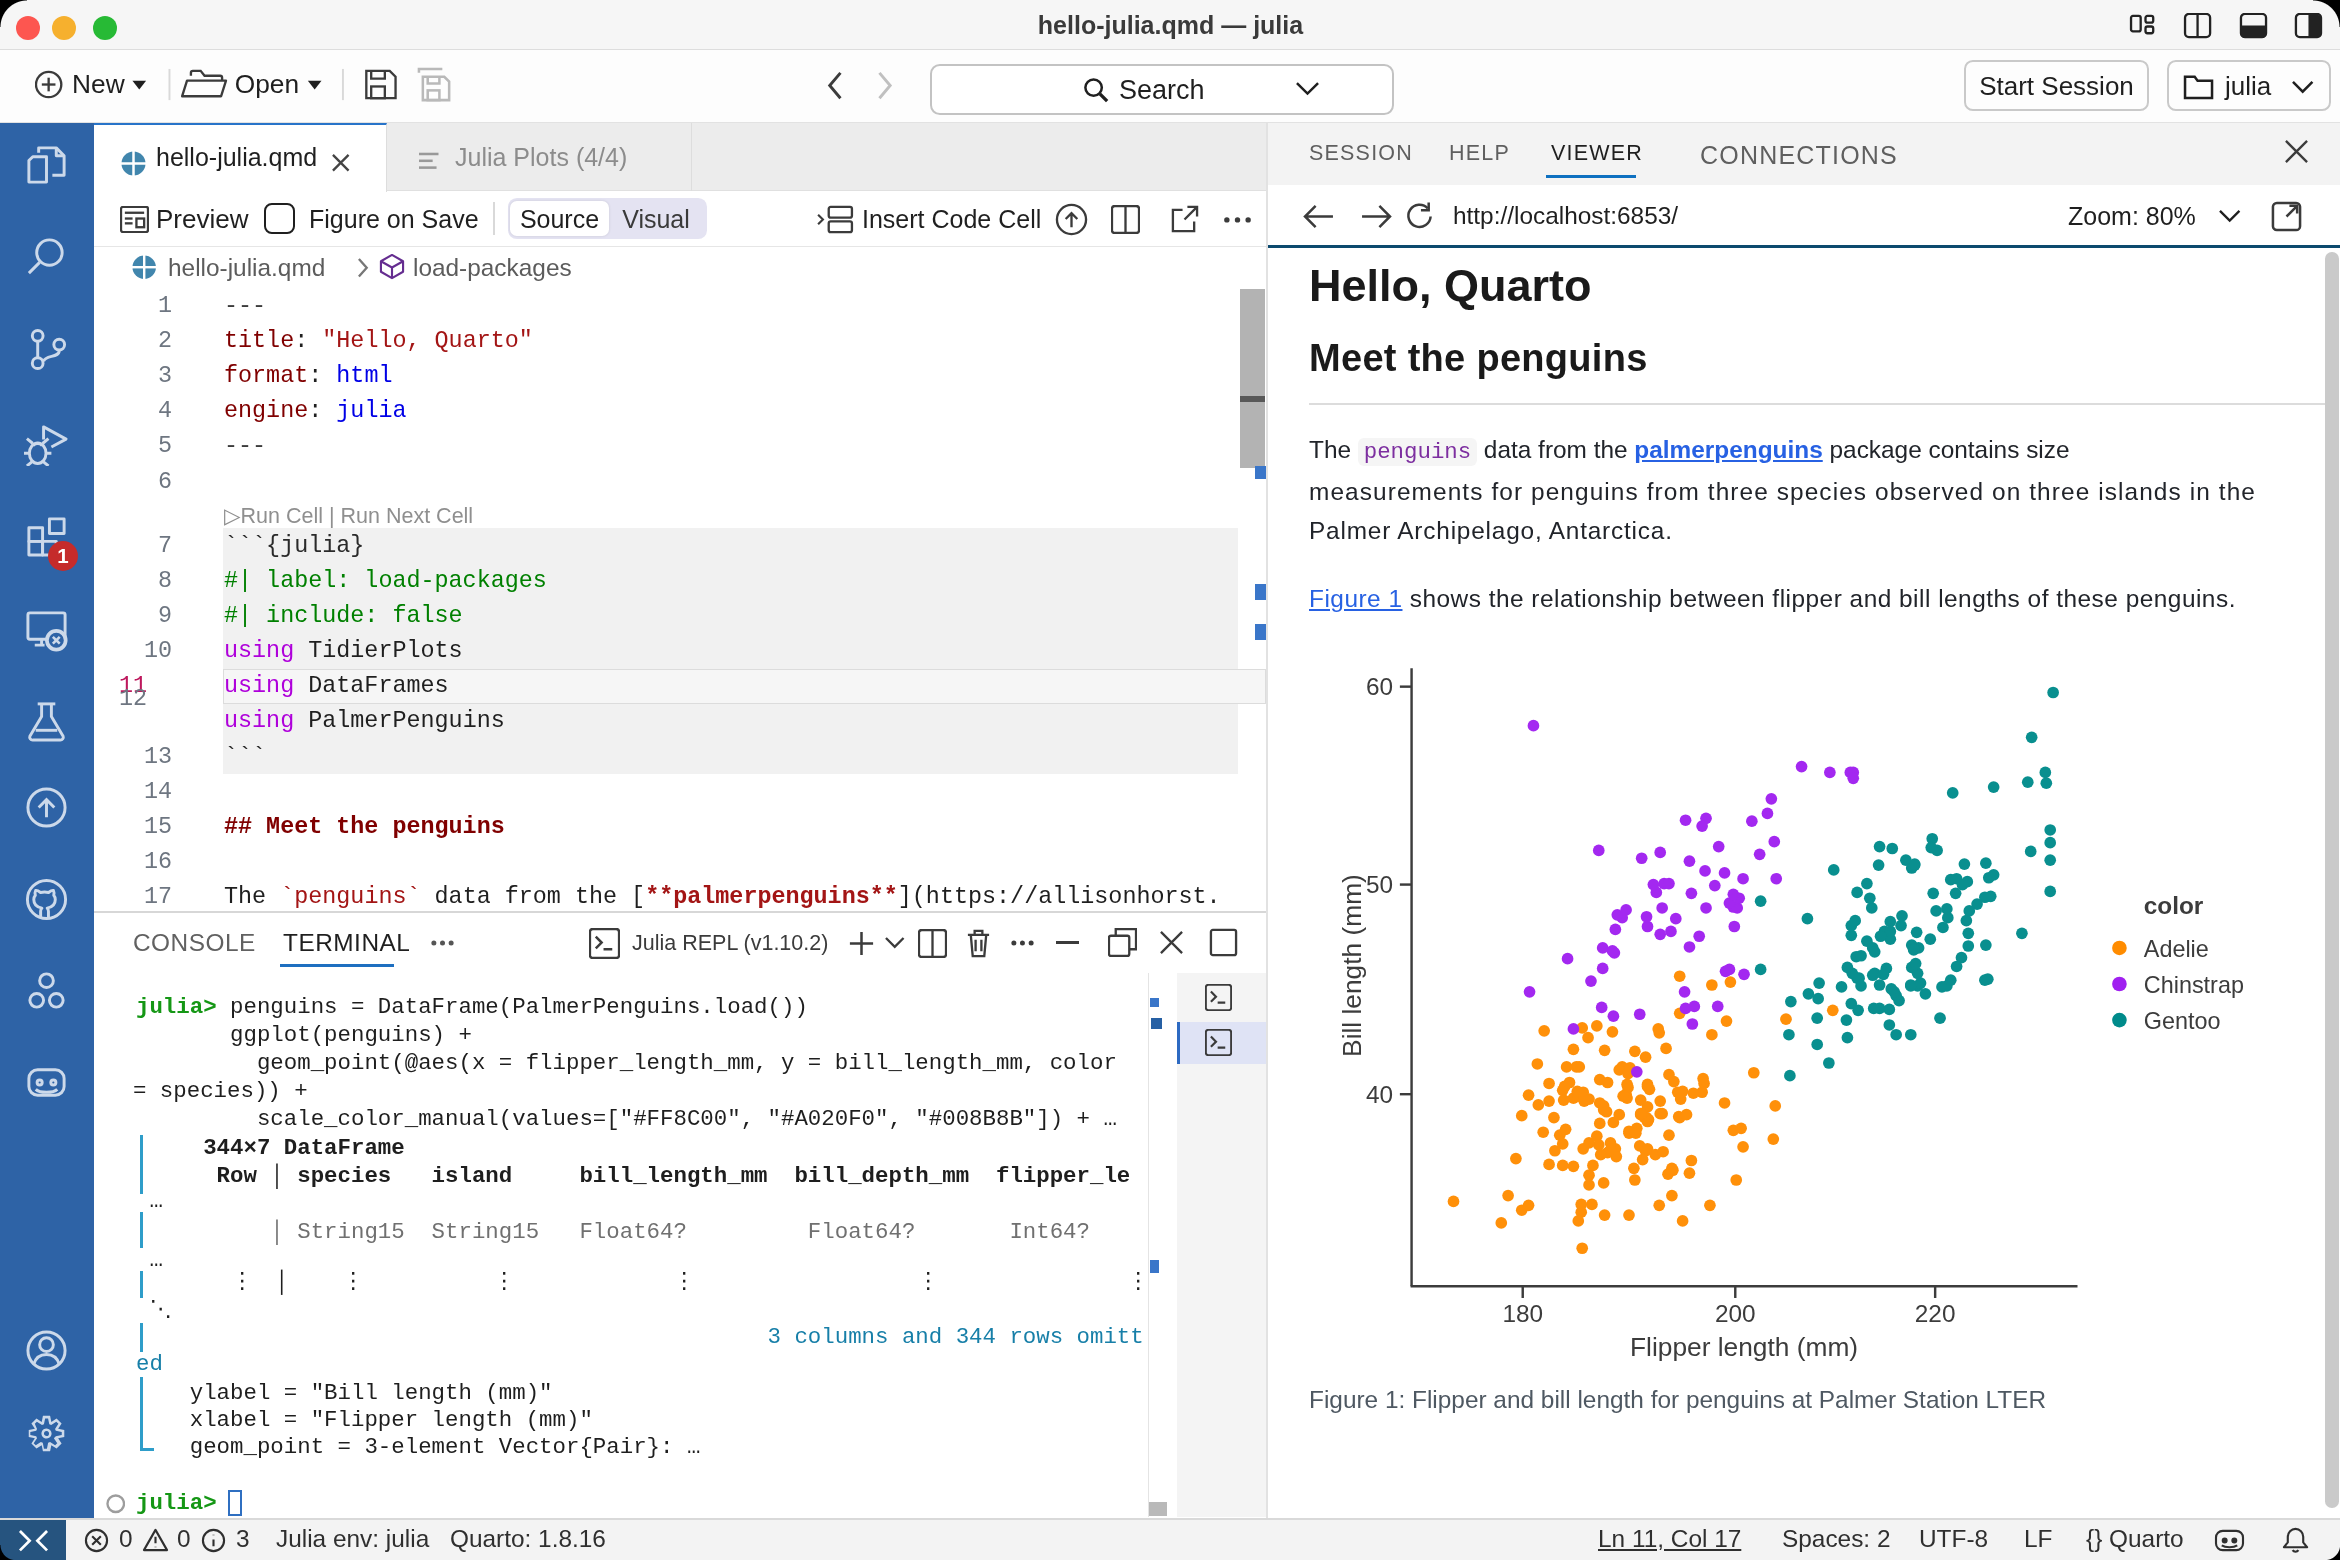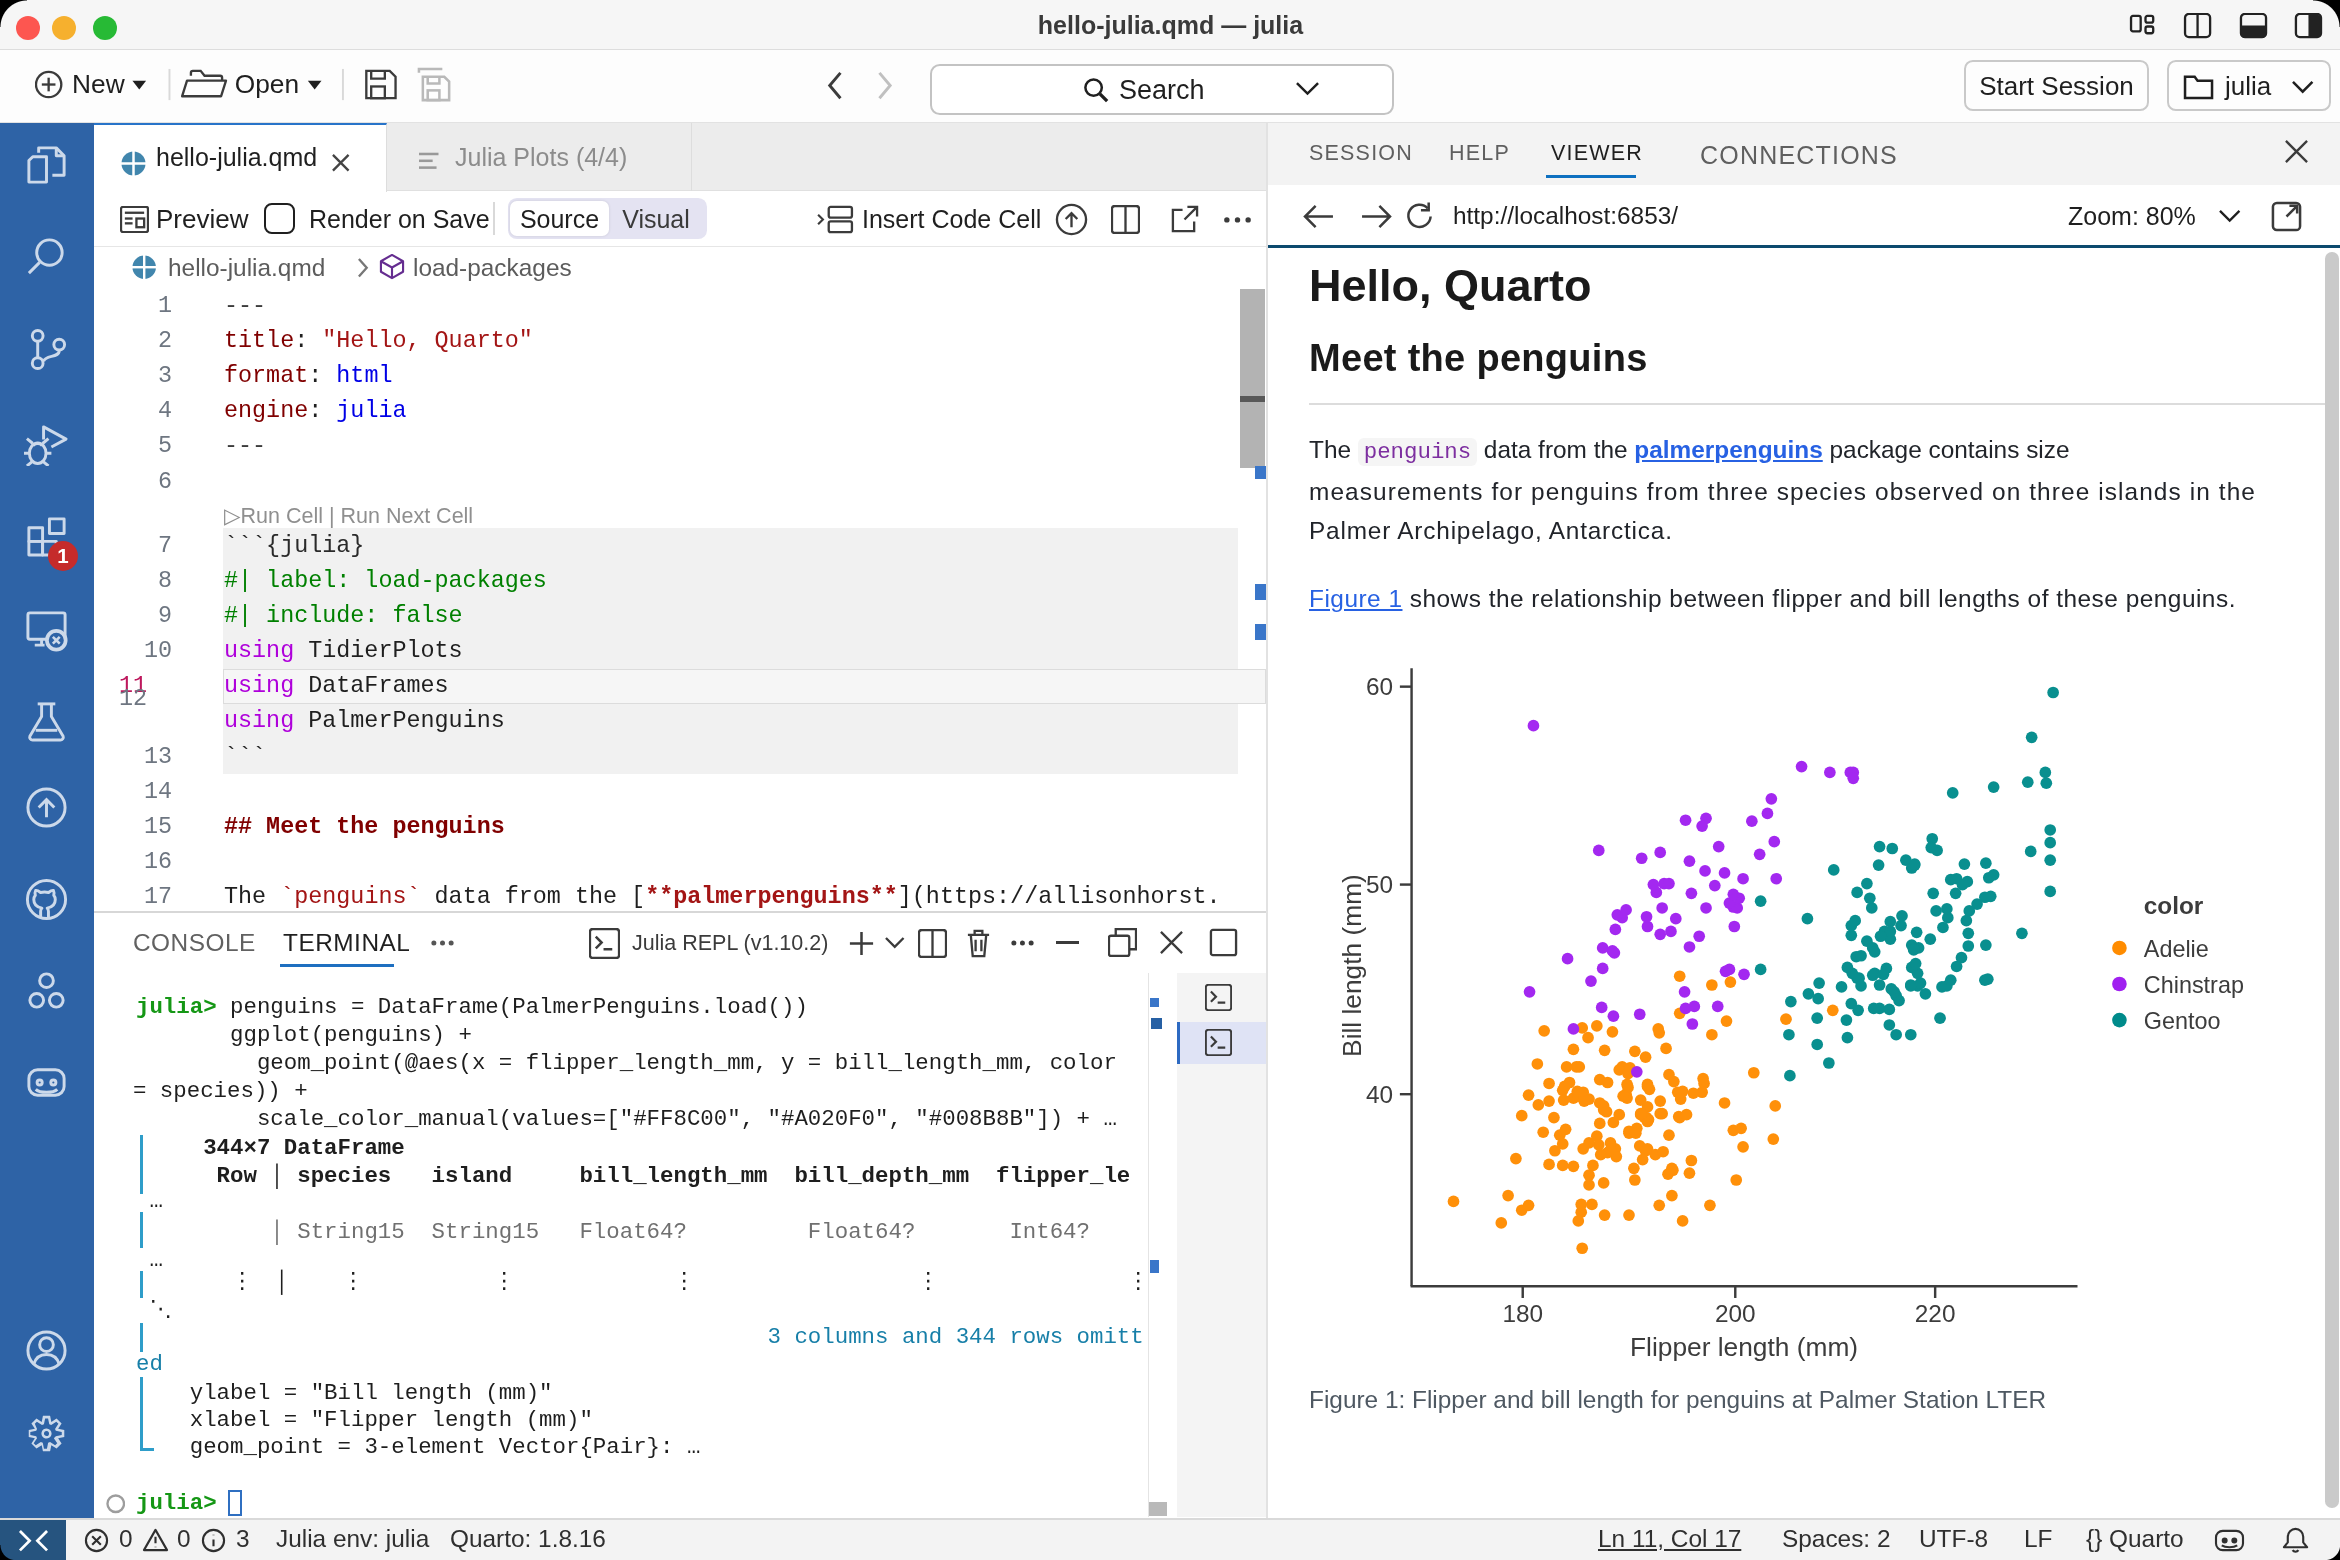--- a/index.html
+++ b/index.html
@@ -224,21 +224,21 @@
         <g class="icon">
           <rect x="1" y="1" width="28" height="26" rx="2"></rect>
           <line x1="5" y1="7" x2="25" y2="7"></line>
           <line x1="5" y1="13" x2="13" y2="13"></line>
           <line x1="5" y1="18" x2="13" y2="18"></line>
           <rect x="17" y="13" width="8" height="9"></rect>
         </g>
       </svg>
   <div class="abs" style="left:62px;top:11.7px;font-size:26px;color:#1f1f1f;">Preview</div>
   <div class="abs" style="left:170px;top:10.7px;width:31px;height:31px;border:2.5px solid #1f1f1f;border-radius:7.8px;"></div>
-  <div class="abs" style="left:215px;top:12.7px;font-size:25px;color:#1f1f1f;">Render on Save</div>
+  <div class="abs" style="left:215px;top:12.7px;font-size:25px;color:#1f1f1f;">Figure on Save</div>
   <div class="abs" style="left:399px;top:9.8px;width:2px;height:33px;background:#d9d9d9;"></div>
   <div class="abs" style="left:414px;top:5.9px;width:199px;height:41px;background:#e4e3f2;border-radius:8.8px;"></div>
   <div class="abs" style="left:416px;top:8.8px;width:99px;height:35px;background:#fff;border-radius:6.8px;box-shadow:0 0 2.9px rgba(0,0,0,.12);"></div>
   <div class="abs" style="left:416px;top:12.7px;width:99px;text-align:center;font-size:25px;color:#1f1f1f;">Source</div>
   <div class="abs" style="left:515px;top:12.7px;width:94px;text-align:center;font-size:25px;color:#3a3a3a;">Visual</div>
   <svg class="abs" style="left:722px;top:12.7px;" width="39" height="29" viewBox="0 0 40 30">
         <g class="icon">
           <path d="M2 10 l5 5 -5 5" stroke-width="2.2"></path>
           <rect x="13" y="2" width="24" height="11" rx="2"></rect>
           <rect x="13" y="17" width="24" height="11" rx="2"></rect>

